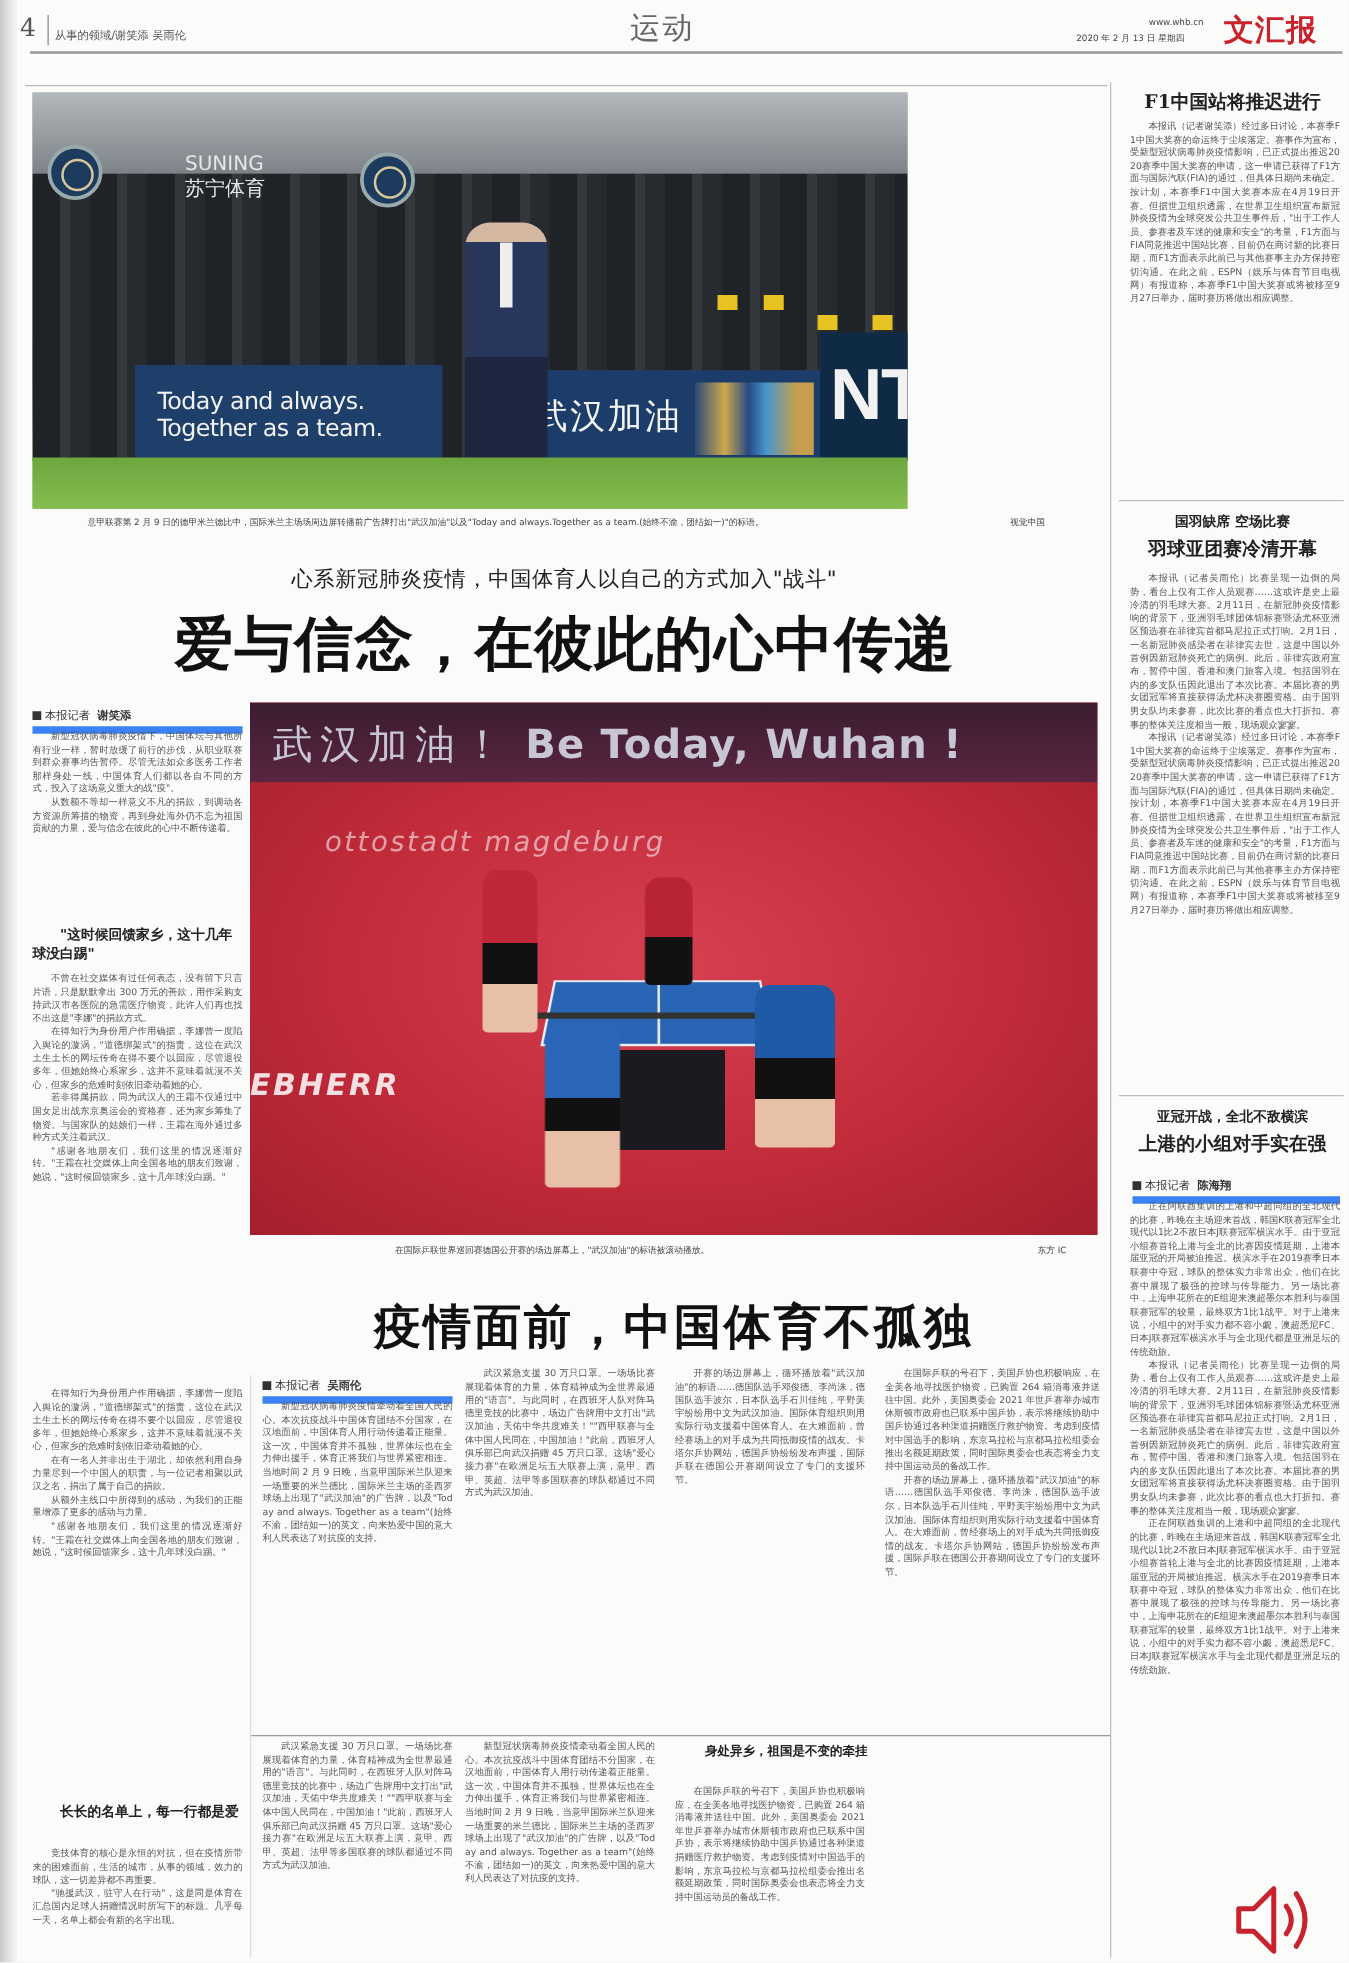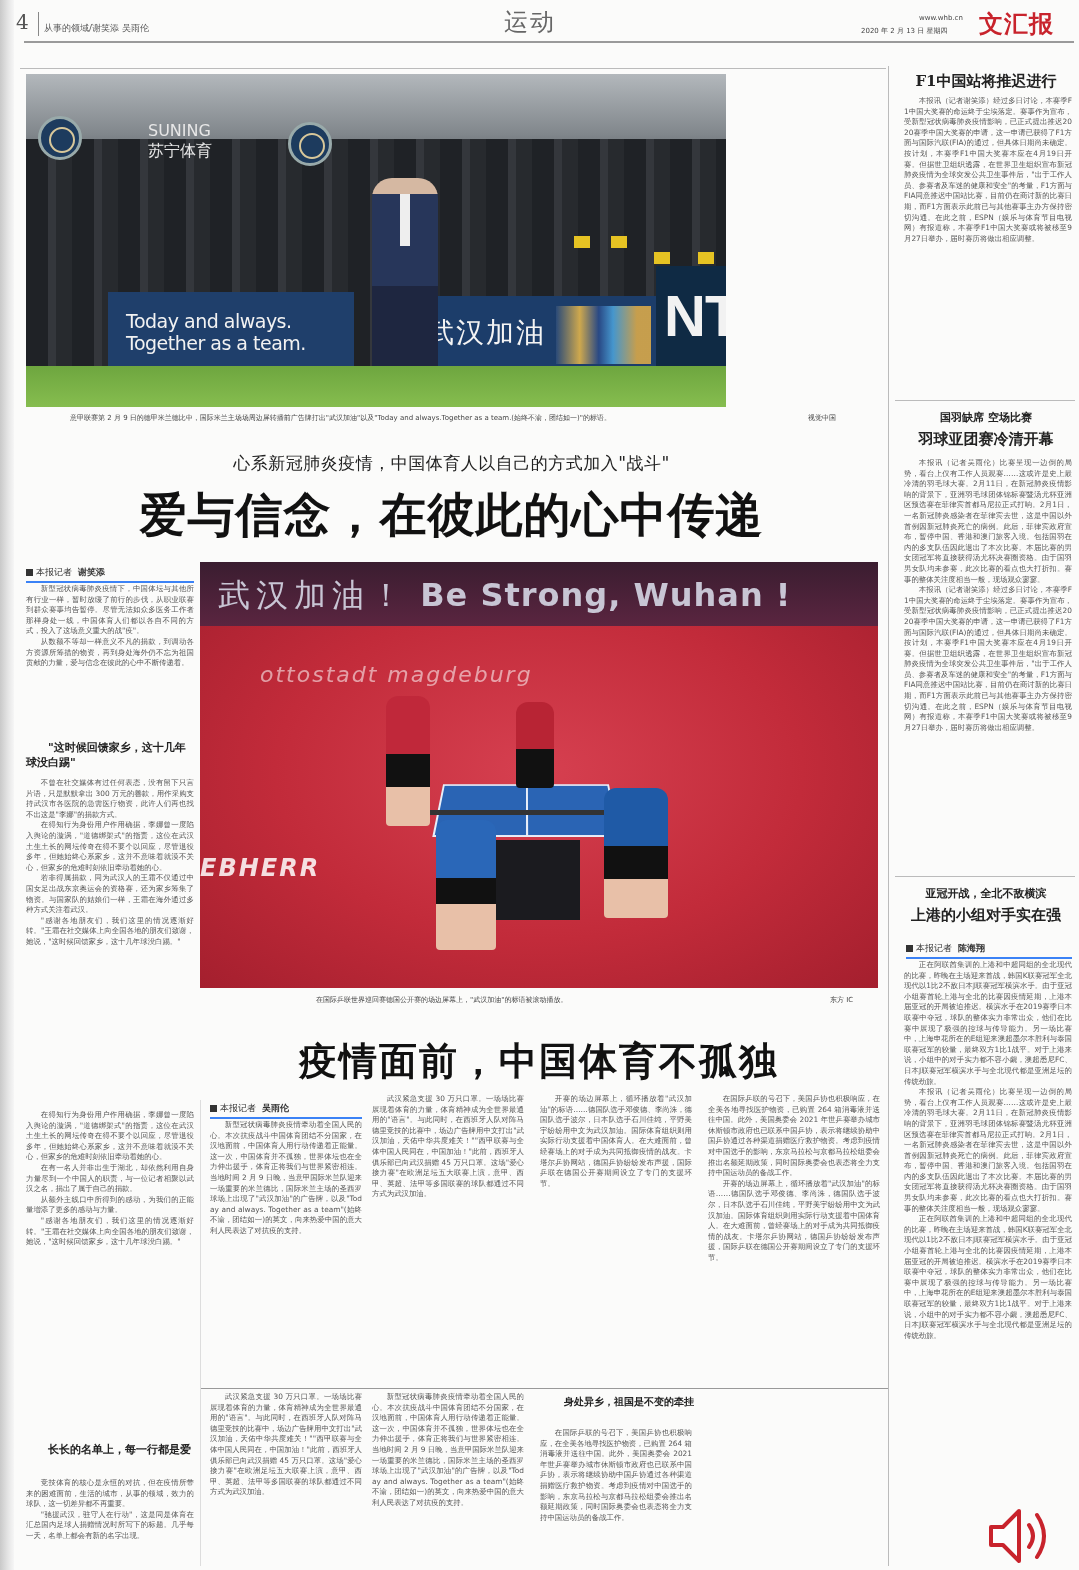--- a/index.html
+++ b/index.html
@@ -68,21 +68,21 @@
   .photo2 .ebh { position: absolute; left: 0; top: 292px; font-size: 24px; font-weight: bold; color: rgba(255,255,255,.85); letter-spacing: 2px; font-style: italic; }
   .photo2 .wtt { position: absolute; left: 496px; top: 282px; color: #fff; font-weight: bold; font-size: 19px; line-height: 19px; text-align: left; }
   .caption2 { position: absolute; left: 316px; top: 995px; font-size: 7px; color: #444; }
   .credit2 { position: absolute; left: 830px; top: 995px; font-size: 7px; color: #444; }
 
   .headline2 { position: absolute; left: 200px; top: 1036px; width: 678px; text-align: center; font-family: "DejaVu Serif", serif; font-size: 38px; font-weight: bold; color: #111; letter-spacing: 2px; }
 
   
   .col { position: absolute; font-size: 7.4px; line-height: 10.6px; color: #555; text-align: justify; overflow: hidden; word-break: break-all; }
   .col p { text-indent: 2em; }
-  .byline { position: absolute; font-size: 9px; color: #333; border-bottom: 2px solid #3b82f6; padding-bottom: 2px; }
+  .byline { position: absolute; font-size: 9px; color: #333; border-bottom: 6px solid #3b82f6; padding-bottom: 2px; }
   .byline .sq { display: inline-block; width: 7px; height: 7px; background: #333; margin-right: 3px; vertical-align: -1px; }
   .byline b { margin-left: 6px; }
   .subhead { position: absolute; font-size: 11px; font-weight: bold; color: #222; line-height: 15px; }
 
   
   .rhead { position: absolute; left: 900px; width: 172px; text-align: center; font-family: "DejaVu Serif", serif; font-weight: bold; color: #222; }
 
   .speaker { position: absolute; left: 985px; top: 1505px; width: 72px; height: 60px; }
 </style>
 </head>
@@ -168,21 +168,21 @@
   <div class="subhead" style="left:26px; top:1442px; width:168px; text-indent:2em;">长长的名单上，每一行都是爱</div>
   <div class="col" style="left:26px; top:1478px; width:168px; height:90px;">
     <p>竞技体育的核心是永恒的对抗，但在疫情所带来的困难面前，生活的城市，从事的领域，效力的球队，这一切差异都不再重要。</p>
     <p>"驰援武汉，驻守人在行动"，这是同是体育在汇总国内足球人捐赠情况时所写下的标题。几乎每一天，名单上都会有新的名字出现。</p>
   </div>
 
   <div class="photo2">
     <div class="top">
       <div class="txt">
         <span class="cn">武汉加油！</span>
-        <span>Be Strong, Wuhan !</span>
+        <span>Be Today, Wuhan !</span>
       </div>
     </div>
     <div class="floor"></div>
     <div class="banner">ottostadt magdeburg</div>
     <div class="table"></div>
     <div class="net"></div>
     <div class="base"></div>
     <div class="player" style="left:186px; top:134px; width:44px; height:130px; background:linear-gradient(#c0283a 0 45%, #111 45% 70%, #e8c0a8 70%);"></div>
     <div class="player" style="left:316px; top:140px; width:38px; height:86px; background:linear-gradient(#b82434 0 55%, #111 55%);"></div>
     <div class="player" style="left:404px; top:226px; width:64px; height:130px; background:linear-gradient(#1f5aa6 0 45%, #111 45% 70%, #e8c0a8 70%);"></div>

